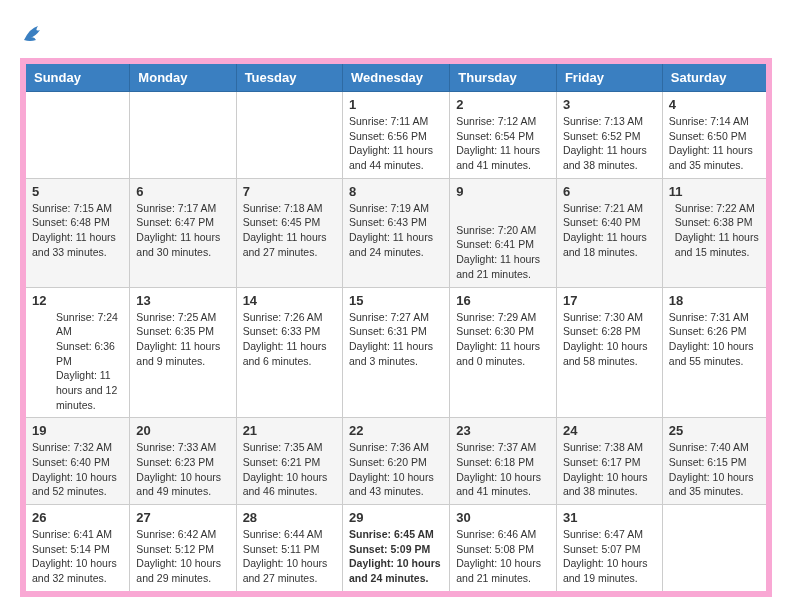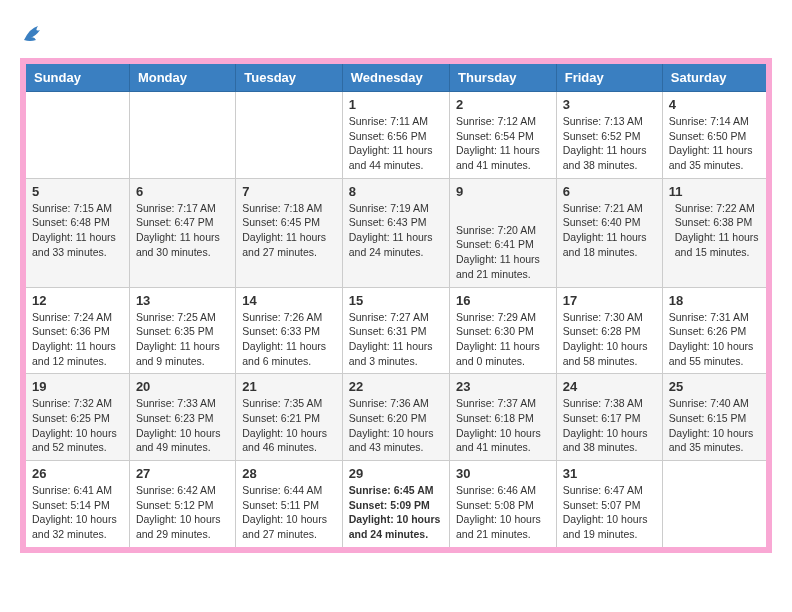--- a/index.html
+++ b/index.html
@@ -186,21 +186,21 @@
         <td>
           <span class="day-num">11</span>
           <div class="day-info" style="white-space: pre-line; margin-left: 6px;">Sunrise: 7:22 AM
 Sunset: 6:38 PM
 Daylight: 11 hours and 15 minutes.</div>
         </td>
       </tr>
       <tr>
         <td>
           <span class="day-num">12</span>
-          <div class="day-info" style="white-space: pre-line;">Sunrise: 7:24 AM
+          <div class="day-info" style="white-space: pre-line; margin-left: 24px;">Sunrise: 7:24 AM
 Sunset: 6:36 PM
 Daylight: 11 hours and 12 minutes.</div>
         </td>
         <td>
           <span class="day-num">13</span>
           <div class="day-info" style="white-space: pre-line;">Sunrise: 7:25 AM
 Sunset: 6:35 PM
 Daylight: 11 hours and 9 minutes.</div>
         </td>
         <td>
@@ -231,21 +231,21 @@
           <span class="day-num">18</span>
           <div class="day-info" style="white-space: pre-line;">Sunrise: 7:31 AM
 Sunset: 6:26 PM
 Daylight: 10 hours and 55 minutes.</div>
         </td>
       </tr>
       <tr>
         <td>
           <span class="day-num">19</span>
           <div class="day-info" style="white-space: pre-line;">Sunrise: 7:32 AM
-Sunset: 6:25 PM
+Sunset: 6:40 PM
 Daylight: 10 hours and 52 minutes.</div>
         </td>
         <td>
           <span class="day-num">20</span>
           <div class="day-info" style="white-space: pre-line;">Sunrise: 7:33 AM
 Sunset: 6:23 PM
 Daylight: 10 hours and 49 minutes.</div>
         </td>
         <td>
           <span class="day-num">21</span>

